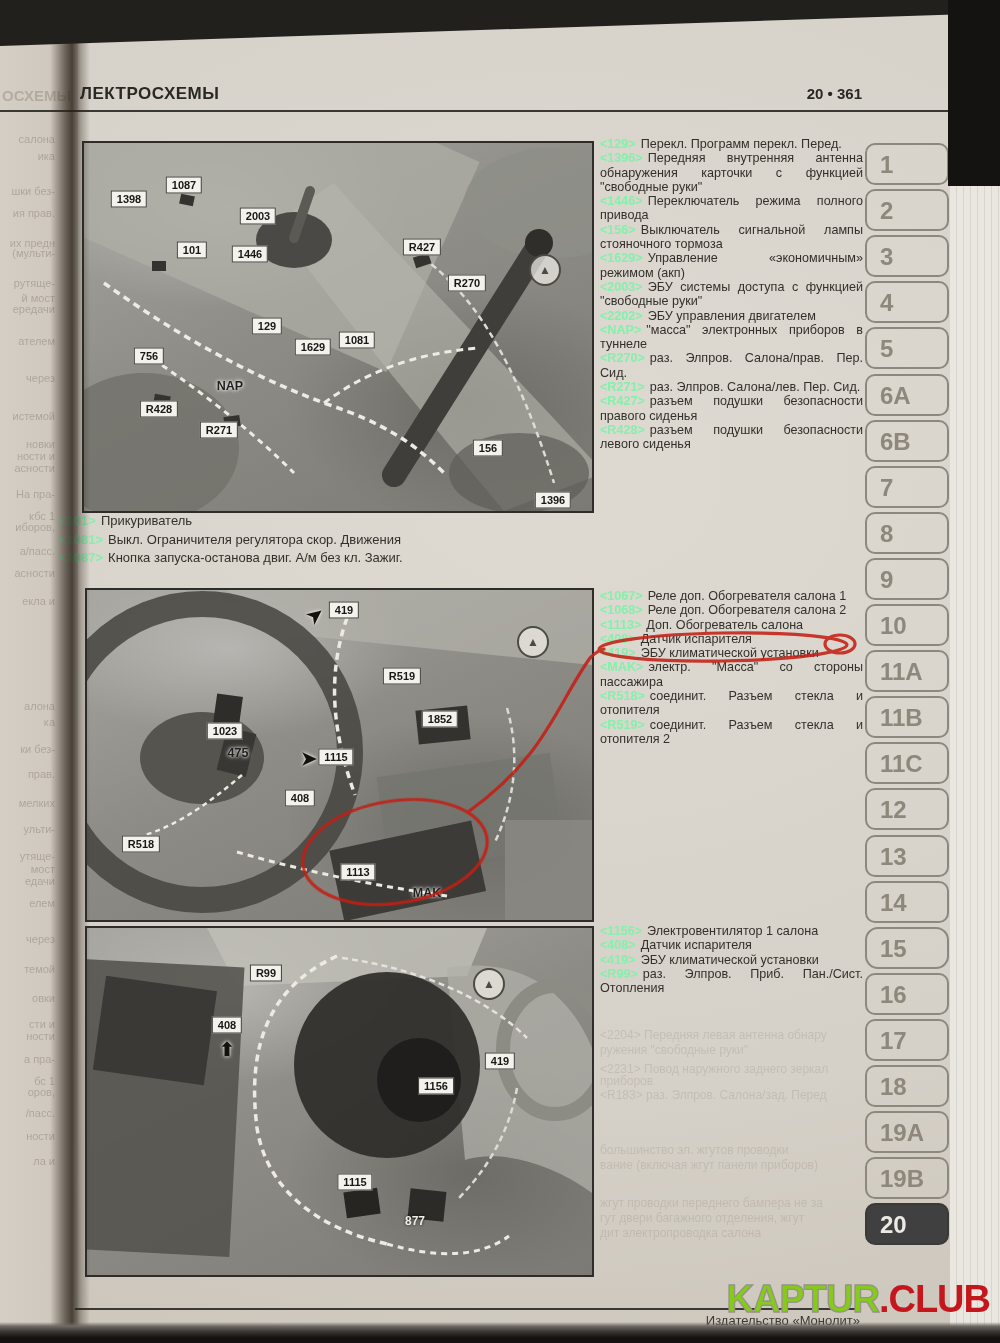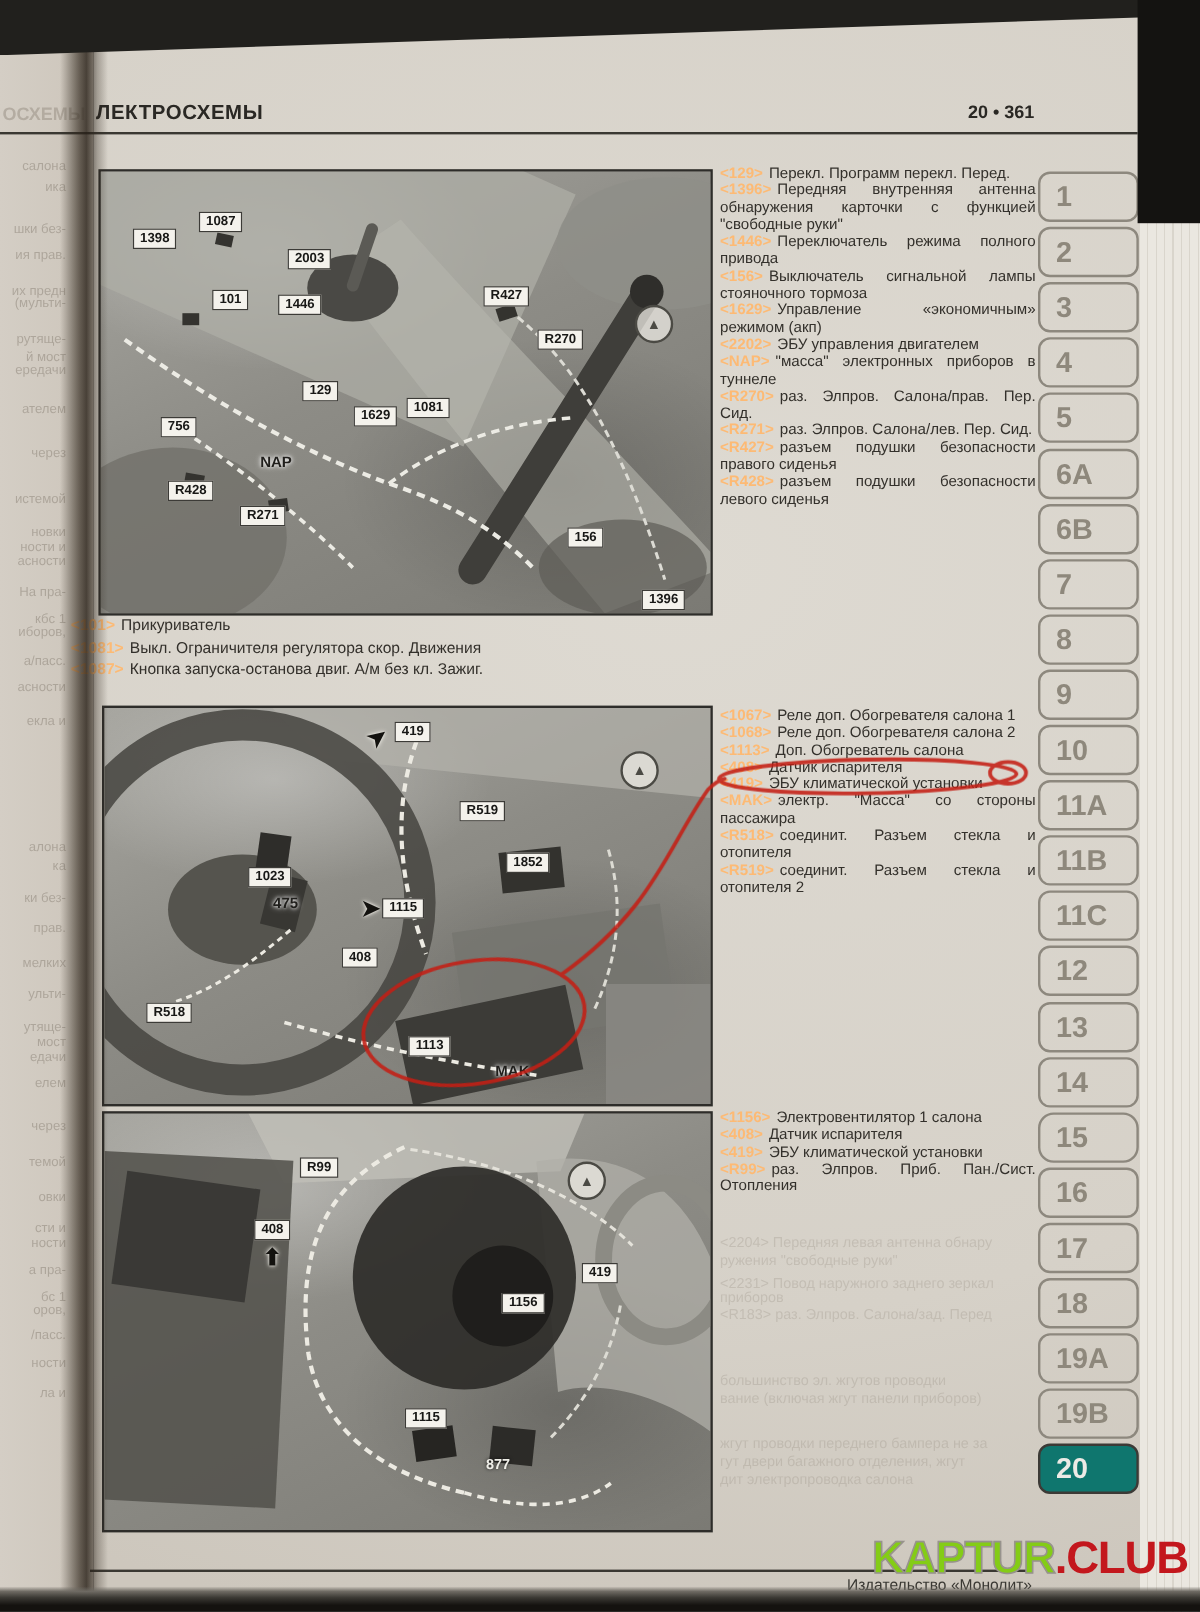--- a/index.html
+++ b/index.html
@@ -26,21 +26,21 @@
   .hdr-rule{position:absolute;left:0;top:110px;width:948px;height:2px;background:#3a3832;z-index:5;}
   .ftr-rule{position:absolute;left:75px;top:1308px;width:785px;height:2px;background:#3a3832;z-index:4;}
   .publisher{position:absolute;left:560px;top:1313px;width:300px;text-align:right;font-size:13px;color:#3a3833;z-index:4;}
   .watermark{position:absolute;left:700px;top:1278px;width:290px;text-align:right;z-index:9;
       font-size:38px;font-weight:bold;letter-spacing:-1px;white-space:nowrap;}
   .wm-outline{color:#84cc16;-webkit-text-stroke:1.3px #97938c;text-shadow:0 0 1px #97938c;}
   .wm-red{color:#c3171d;}
   
   .col{position:absolute;width:263px;left:600px;z-index:4;color:#33302b;}
   .citem{margin:0;font-size:12.6px;line-height:14.3px;text-align:justify;}
-  .citem b{color:#fdba74;margin-right:5px;}
+  .citem b{color:#86efac;margin-right:5px;}
   .captions{position:absolute;left:59px;top:512px;width:480px;z-index:4;color:#33302b;}
   .captions .citem{font-size:13px;line-height:18.6px;text-align:left;white-space:nowrap;}
   
   .diagram{position:absolute;border:2px solid #2e2d2a;overflow:hidden;z-index:3;
       background:
         radial-gradient(60% 45% at 28% 18%,rgba(255,255,255,.28),rgba(255,255,255,0) 60%),
         radial-gradient(55% 50% at 75% 70%,rgba(0,0,0,.18),rgba(0,0,0,0) 65%),
         linear-gradient(155deg,#a7a6a0,#8d8c86 45%,#7b7a74);}
   .diagram svg{position:absolute;left:0;top:0;}
   .chip{position:absolute;transform:translate(-50%,-50%);background:#f4f2ec;border:1px solid #3c3b37;
@@ -51,21 +51,21 @@
       text-shadow:0 0 3px rgba(0,0,0,.8);}
   .arrow{position:absolute;transform:translate(-50%,-50%);color:#13120f;font-size:19px;font-weight:bold;
       text-shadow:0 0 2px #efede6,0 0 4px #efede6;line-height:1;}
   .emblem{position:absolute;transform:translate(-50%,-50%);width:28px;height:28px;border-radius:50%;
       border:2px solid #4b4a44;background:rgba(236,234,227,.75);color:#4b4a44;
       display:flex;align-items:center;justify-content:center;font-size:12px;line-height:1;}
   
   .tabs{position:absolute;left:865px;top:0;width:86px;height:1343px;z-index:4;}
   .tab{position:absolute;left:0;width:84px;height:42px;border:2px solid #8d887e;border-radius:10px;
       font-size:24px;font-weight:bold;color:#8e887c;line-height:40px;padding-left:13px;box-sizing:border-box;}
-  .tab.active{background:#0f766e;border-color:#3c3a36;color:#eceae5;}
+  .tab.active{background:#404040;border-color:#3c3a36;color:#eceae5;}
   
   .lfrags{position:absolute;left:0;top:0;width:58px;height:1343px;z-index:2;}
   .lfrag{position:absolute;right:3px;font-size:11px;color:#7d7468;opacity:.42;filter:blur(.5px);white-space:nowrap;}
   .bleed{position:absolute;left:600px;top:0;width:263px;height:1343px;z-index:2;pointer-events:none;}
   .bfrag{position:absolute;left:0;font-size:12px;color:#8f867a;opacity:.26;filter:blur(.5px);white-space:nowrap;}
   
   .redsvg{position:absolute;left:0;top:0;z-index:8;pointer-events:none;}
 </style>
 </head>
 <body>
@@ -260,20 +260,21 @@
       </div>
   </div>
 
   <div class="col" style="top:137px;">
 
   <p class="citem"><b>&lt;129&gt;</b><span>Перекл. Программ перекл. Перед.</span></p>
       <p class="citem"><b>&lt;1396&gt;</b><span>Передняя внутренняя антенна обнаружения карточки с функцией "свободные руки"</span></p>
       <p class="citem"><b>&lt;1446&gt;</b><span>Переключатель режима полного привода</span></p>
       <p class="citem"><b>&lt;156&gt;</b><span>Выключатель сигнальной лампы стояночного тормоза</span></p>
       <p class="citem"><b>&lt;1629&gt;</b><span>Управление «экономичным» режимом (акп)</span></p>
+      <p class="citem"><b>&lt;2003&gt;</b><span>ЭБУ системы доступа с функцией "свободные руки"</span></p>
       <p class="citem"><b>&lt;2202&gt;</b><span>ЭБУ управления двигателем</span></p>
       <p class="citem"><b>&lt;NAP&gt;</b><span>"масса" электронных приборов в туннеле</span></p>
       <p class="citem"><b>&lt;R270&gt;</b><span>раз. Элпров. Салона/прав. Пер. Сид.</span></p>
       <p class="citem"><b>&lt;R271&gt;</b><span>раз. Элпров. Салона/лев. Пер. Сид.</span></p>
       <p class="citem"><b>&lt;R427&gt;</b><span>разъем подушки безопасности правого сиденья</span></p>
       <p class="citem"><b>&lt;R428&gt;</b><span>разъем подушки безопасности левого сиденья</span></p>
     </div>
   <div class="col" style="top:589px;">
 
   <p class="citem"><b>&lt;1067&gt;</b><span>Реле доп. Обогревателя салона 1</span></p>

